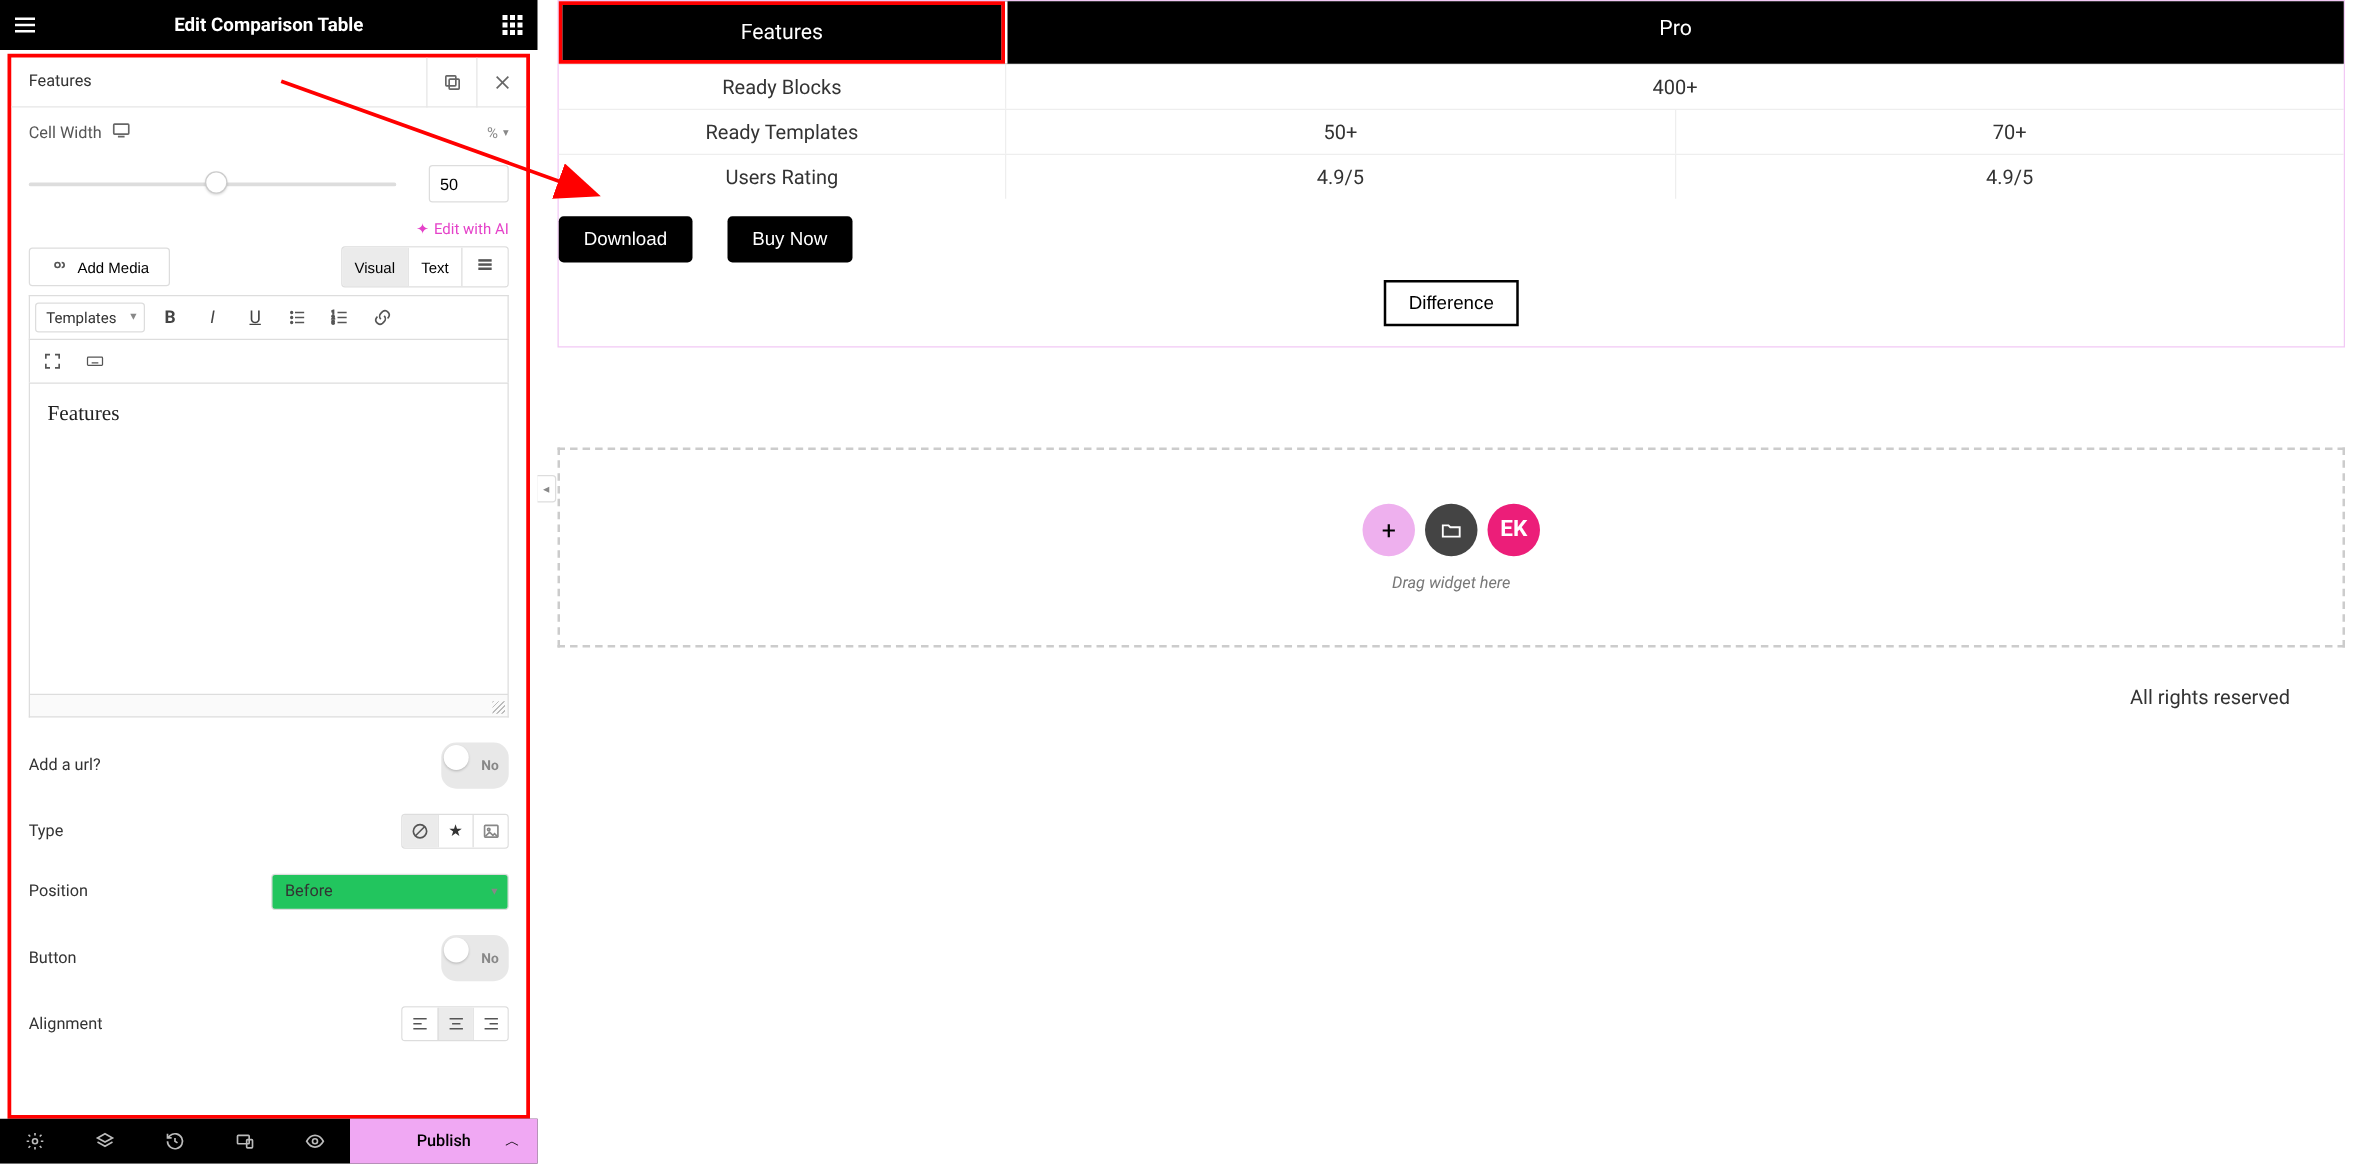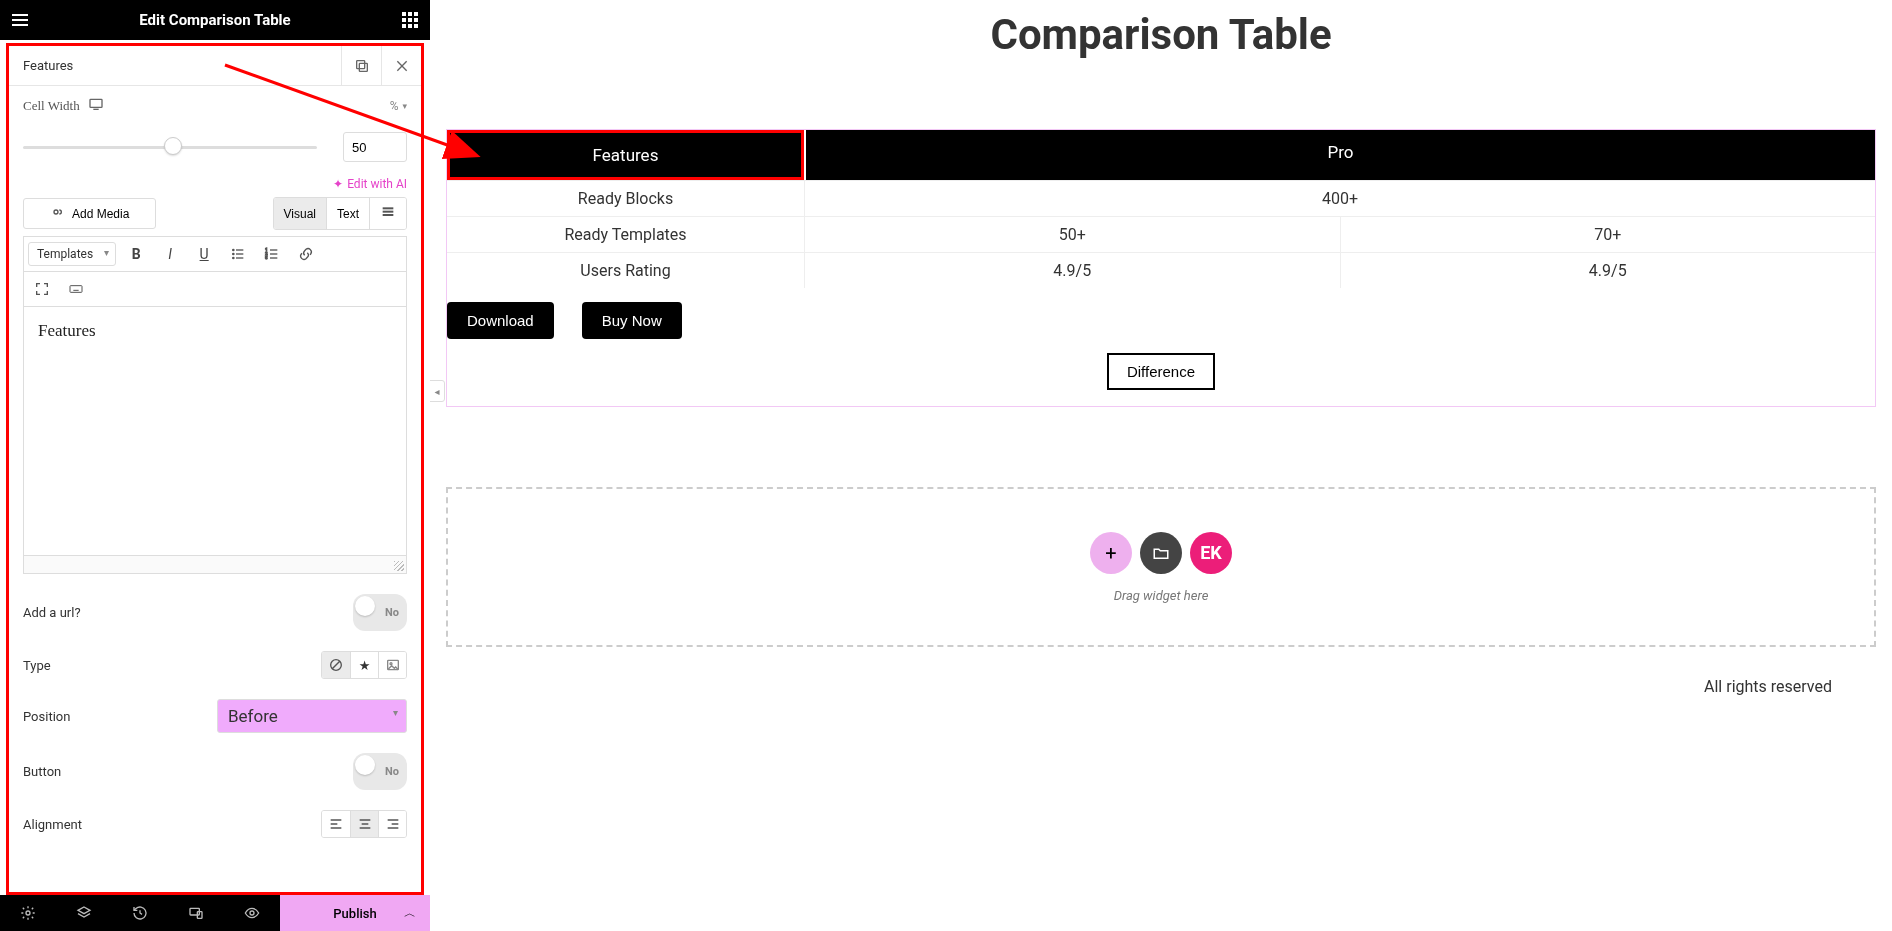--- a/index.html
+++ b/index.html
@@ -16,35 +16,35 @@
 .grid-dots { display: grid; grid-template-columns: repeat(3, 4px); grid-template-rows: repeat(3, 4px); gap: 2px; }
 .grid-dots span { background: #fff; }
 
 .panel-outline { border: 3px solid #f00; margin: 3px 6px 0 6px; flex: 1; overflow: auto; display: flex; flex-direction: column; }
 
 .section-header-row { display: flex; align-items: center; border-bottom: 1px solid #e6e6e6; height: 40px; }
 .section-header-row .label { flex: 1; padding: 0 14px; font-size: 13px; color: #333; }
 .section-header-row .icon-btn { width: 40px; height: 40px; border-left: 1px solid #e6e6e6; display: flex; align-items: center; justify-content: center; cursor: pointer; color: #666; }
 
 .control-row { padding: 10px 14px; display: flex; align-items: center; justify-content: space-between; font-size: 13px; color: #555; }
-.control-row .left { display: flex; align-items: center; gap: 8px; font-family: Liberation Serif, serif; }
+.control-row .left { display: flex; align-items: center; gap: 8px; }
 .control-row .right { display: flex; align-items: center; gap: 4px; color: #888; font-size: 12px; }
 .mini-chevron { font-size: 9px; color: #888; }
 
 .slider-row { padding: 6px 14px 10px; display: flex; align-items: center; gap: 26px; }
 .slider { flex: 1; position: relative; height: 14px; }
 .slider-track { position: absolute; top: 6px; left: 0; right: 0; height: 3px; background: #ddd; border-radius: 2px; }
 .slider-thumb { position: absolute; top: -3px; width: 18px; height: 18px; background: #fff; border: 1px solid #ccc; border-radius: 50%; box-shadow: 0 1px 2px rgba(0,0,0,.15); }
 .slider-value { width: 64px; height: 30px; border: 1px solid #ddd; border-radius: 3px; padding: 0 8px; font-size: 13px; }
 
 .ai-row { padding: 4px 14px 6px; text-align: right; }
 .ai-link { color: #e542c9; font-size: 12px; display: inline-flex; align-items: center; gap: 4px; }
 
 .editor-toolbar-row { padding: 0 14px 6px; display: flex; align-items: center; justify-content: space-between; }
-.add-media-btn { border: 1px solid #ddd; border-radius: 3px; padding: 5px 26px; font-size: 12px; display: inline-flex; align-items: center; gap: 6px; background: #fff; cursor: pointer; justify-content: center; }
+.add-media-btn { border: 1px solid #ddd; border-radius: 3px; padding: 5px 16px; font-size: 12px; display: inline-flex; align-items: center; gap: 6px; background: #fff; cursor: pointer; justify-content: center; }
 .editor-tabs { display: flex; align-items: stretch; border: 1px solid #ddd; border-radius: 3px; overflow: hidden; }
 .editor-tabs button { border: none; background: #fff; padding: 6px 10px; font-size: 12px; cursor: pointer; border-left: 1px solid #ddd; }
 .editor-tabs button:first-child { border-left: none; }
 .editor-tabs button.active { background: #ebebeb; }
 
 .rte-bar { margin: 0 14px 0; border: 1px solid #ddd; border-bottom: none; padding: 4px; display: flex; align-items: center; gap: 6px; }
 .rte-select { border: 1px solid #ddd; border-radius: 3px; padding: 4px 22px 4px 8px; font-size: 12px; background: #fff; position: relative; }
 .rte-select::after { content: "▾"; position: absolute; right: 6px; top: 4px; color: #888; font-size: 10px; }
 .rte-btn { width: 28px; height: 26px; display: flex; align-items: center; justify-content: center; cursor: pointer; font-size: 14px; color: #444; }
 .rte-bar2 { margin: 0 14px 0; border: 1px solid #ddd; border-top: 1px solid #ddd; border-bottom: none; padding: 4px; display: flex; align-items: center; gap: 6px; }
@@ -52,21 +52,21 @@
 .rte-path { margin: 0 14px 10px; border: 1px solid #ddd; border-top: none; height: 18px; background: #fafafa; position: relative; }
 .rte-path::after { content: ""; position: absolute; right: 2px; bottom: 2px; width: 10px; height: 10px; background: repeating-linear-gradient(135deg, #bbb 0 1px, transparent 1px 3px); }
 
 .field-row { padding: 10px 14px; display: flex; align-items: center; justify-content: space-between; font-size: 13px; }
 .toggle { width: 54px; height: 37px; border-radius: 12px; background: #e8e8e8; position: relative; display: flex; align-items: center; justify-content: flex-end; padding-right: 8px; font-size: 11px; color: #888; cursor: pointer; font-weight: bold; }
 .toggle .knob { position: absolute; left: 2px; top: 2px; width: 20px; height: 20px; background: #fff; border-radius: 50%; box-shadow: 0 1px 2px rgba(0,0,0,.2); }
 .seg-group { display: flex; border: 1px solid #ddd; border-radius: 3px; overflow: hidden; }
 .seg { width: 28px; height: 26px; display: flex; align-items: center; justify-content: center; border-left: 1px solid #ddd; cursor: pointer; background: #fff; }
 .seg:first-child { border-left: none; }
 .seg.active { background: #ebebeb; }
-.select { border: 1px solid #ddd; border-radius: 3px; padding: 6px 24px 6px 10px; font-size: 17px; background: #f0abfc; width: 190px; position: relative; }
+.select { border: 1px solid #ddd; border-radius: 3px; padding: 6px 24px 6px 10px; font-size: 13px; background: #22c55e; width: 190px; position: relative; }
 .select::after { content: "▾"; position: absolute; right: 8px; top: 7px; color: #888; font-size: 10px; }
 
 
 .sidebar-footer { height: 36px; background: #000; display: flex; align-items: stretch; }
 .sidebar-footer .fbtn { flex: 0 0 56px; display: flex; align-items: center; justify-content: center; color: #bbb; cursor: pointer; }
 .publish-btn { flex: 1; background: #f0a8f3; color: #000; display: flex; align-items: center; justify-content: center; gap: 50px; font-size: 13px; font-weight: 500; cursor: pointer; position: relative; }
 .publish-btn .chev-up { position: absolute; right: 14px; font-size: 12px; }
 
 
 .canvas { flex: 1; position: relative; overflow: auto; padding: 0 0 40px; }
@@ -381,21 +381,20 @@
       <marker id="ah" markerWidth="14" markerHeight="14" refX="10" refY="5" orient="auto">
         <path d="M0,0 L12,5 L0,10 z" fill="#f00"></path>
       </marker>
     </defs>
     <line x1="5" y1="5" x2="255" y2="95" stroke="#f00" stroke-width="3" marker-end="url(#ah)"></line>
   </svg>
 
   <div class="canvas">
     <div class="canvas-collapse">◂</div>
 
-    <h1 class="page-title">Comparison Table</h1>
 
     <div class="compare-wrap">
       <div class="compare-head">
         <div class="th-features-wrap">
           <div class="th">Features</div>
         </div>
         <div class="th pro">Pro</div>
       </div>
 
       <div class="compare-row">

